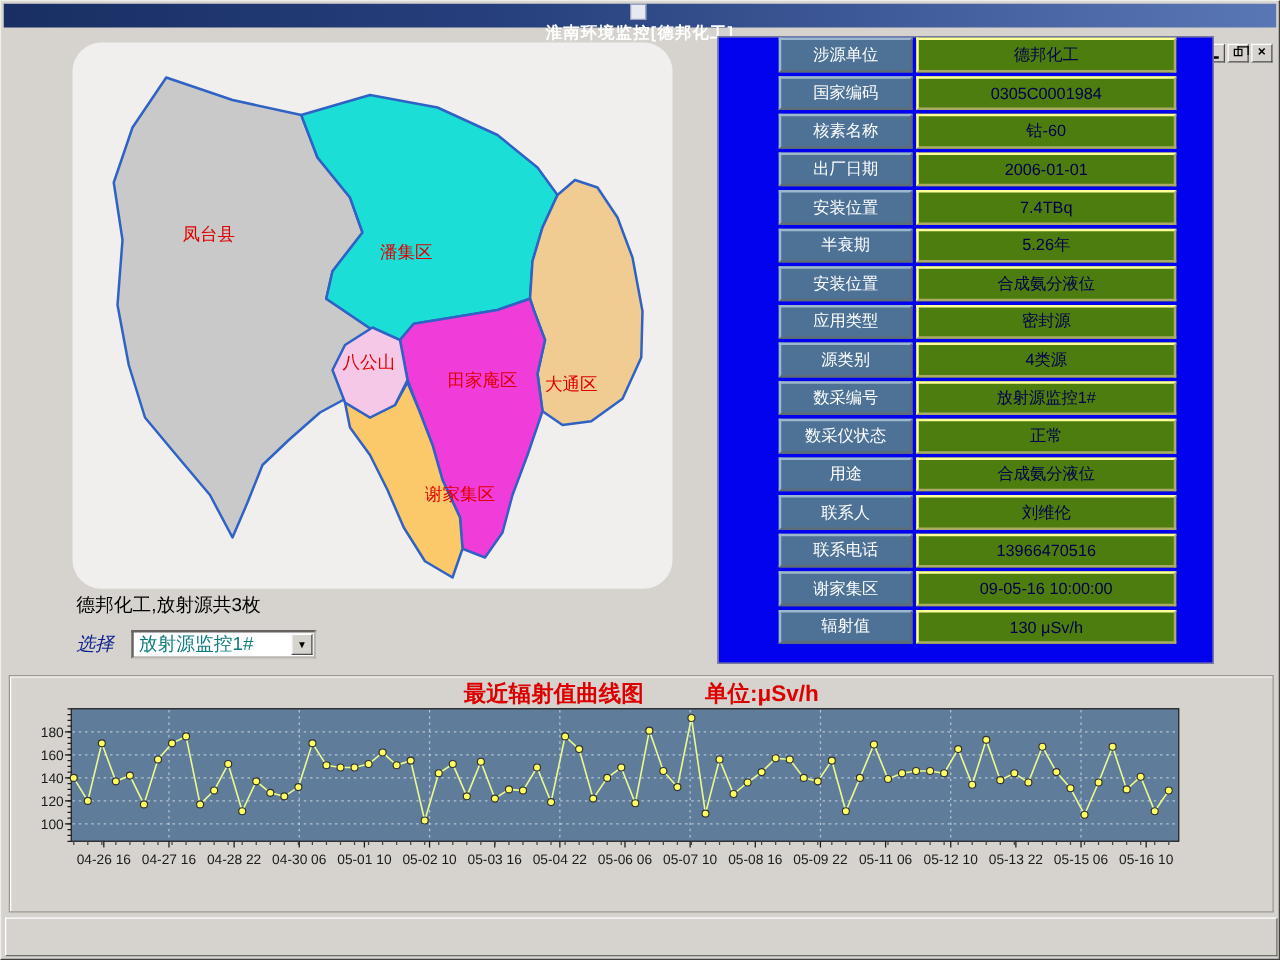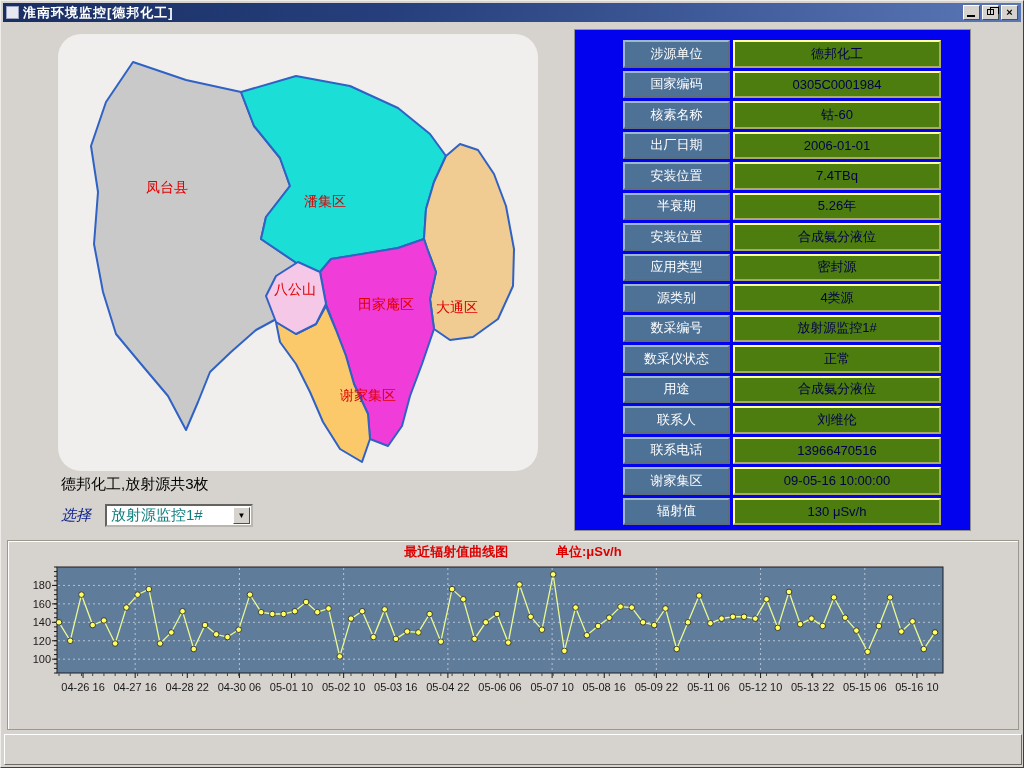--- a/index.html
+++ b/index.html
@@ -3,21 +3,21 @@
 <meta charset="utf-8">
 <style>
   html,body{margin:0;padding:0;background:#777;}
   *{box-sizing:border-box;font-family:"Liberation Sans",sans-serif;}
   .screen{position:relative;width:1024px;height:768px;background:#d6d3ce;overflow:hidden;
           border-left:1px solid #efede9;border-top:1px solid #efede9;
           border-right:1px solid #404040;border-bottom:1px solid #404040;}
   
   .titlebar{position:absolute;left:2px;top:2px;right:2px;height:19px;
             background:linear-gradient(to right,#192f63,#27407e 40%,#5a77b5);
-            display:flex;align-items:center;padding:0 3px;}
+            display:flex;align-items:center;padding:0 3px;flex-direction:column;}
   .app-icon{width:13px;height:13px;background:#e7e9f2;border:1px solid #9aa2c0;margin-right:4px;flex:0 0 auto;}
   .title-text{color:#fff;font-weight:bold;font-size:13px;letter-spacing:1px;white-space:nowrap;line-height:19px;}
   .tb-buttons{margin-left:auto;display:flex;gap:2px;}
   .tb-btn{width:17px;height:15px;background:#d6d3ce;border:1px solid;
           border-color:#fff #4e4e4e #4e4e4e #fff;font-size:10px;line-height:13px;
           text-align:center;color:#000;position:relative;cursor:default;}
   .glyph-min{position:absolute;left:3px;right:4px;bottom:2px;border-bottom:2px solid #000;}
   .glyph-restore{position:absolute;left:4px;top:3px;width:7px;height:6px;border:1px solid #000;background:#d6d3ce;}
   .glyph-restore:before{content:"";position:absolute;left:2px;top:-3px;width:7px;height:6px;border:1px solid #000;border-bottom:none;}
   .glyph-close{font-size:11px;font-weight:bold;line-height:13px;}
@@ -25,30 +25,30 @@
   .map-panel{position:absolute;left:57px;top:33px;width:480px;height:437px;background:#f0efed;border-radius:23px;}
   .map-caption{position:absolute;left:60px;top:474px;font-size:15px;color:#000000;}
   .select-row{position:absolute;left:60px;top:503px;display:flex;align-items:center;}
   .select-label{font-size:15px;color:#0a1f8f;margin-right:14px;font-style:italic;}
   .combo{width:148px;height:23px;background:#fff;border:2px inset #b9b6b0;display:flex;align-items:center;}
   .combo-text{flex:1;font-size:15px;color:#0e7d7d;padding-left:4px;white-space:nowrap;overflow:hidden;}
   .combo-btn{width:17px;height:17px;margin-right:1px;background:#d6d3ce;border:1px solid;
              border-color:#fff #4e4e4e #4e4e4e #fff;font-size:8px;color:#000;text-align:center;line-height:15px;}
   
   .info-panel{position:absolute;left:573px;top:28px;width:397px;height:502px;background:#0202ef;
-              border:1px solid #8f8f8f;padding-top:10px;}
+              border:1px solid #8f8f8f;}
   .info-row{display:flex;margin:0 0 3px 48px;height:27.5px;}
   .info-label{width:107px;background:#4e7296;color:#fff;font-size:13px;display:flex;align-items:center;
               justify-content:center;border:2px outset #9db8cd;margin-right:3px;}
   .info-value{width:208px;background:#4d7c0f;color:#00004a;font-size:13px;display:flex;align-items:center;
               justify-content:center;border:2px outset #ffff9a;}
   
   .chart-panel{position:absolute;left:6px;top:539px;width:1012px;height:190px;background:#d6d3ce;
                border:1px solid #9b9890;box-shadow:inset 1px 1px 0 #fff;}
-  .chart-title-row{position:absolute;top:2px;left:0;right:0;text-align:center;font-size:13px;font-weight:bold;color:#dd0000;}
+  .chart-title-row{position:absolute;top:2px;left:0;right:0;text-align:center;font-size:18px;font-weight:bold;color:#dd0000;}
   .chart-title-row span{margin:0 22px;}
   .chart-svg{position:absolute;left:1px;top:20px;}
   
   .status-bar{position:absolute;left:3px;top:733px;width:1018px;height:31px;background:#d6d3ce;
               border:1px solid;border-color:#fff #6e6b66 #6e6b66 #fff;}
 </style>
 </head>
 <body>
 
 <div class="screen">

